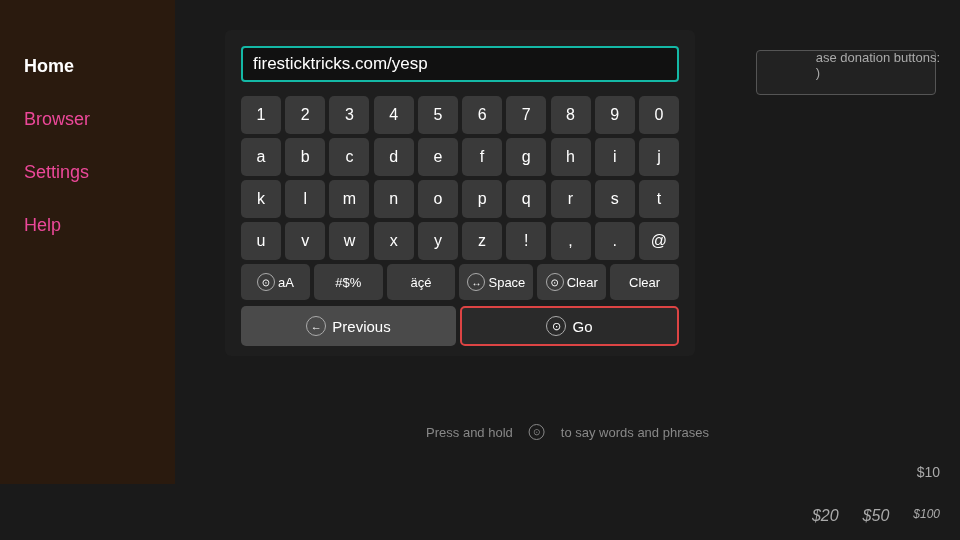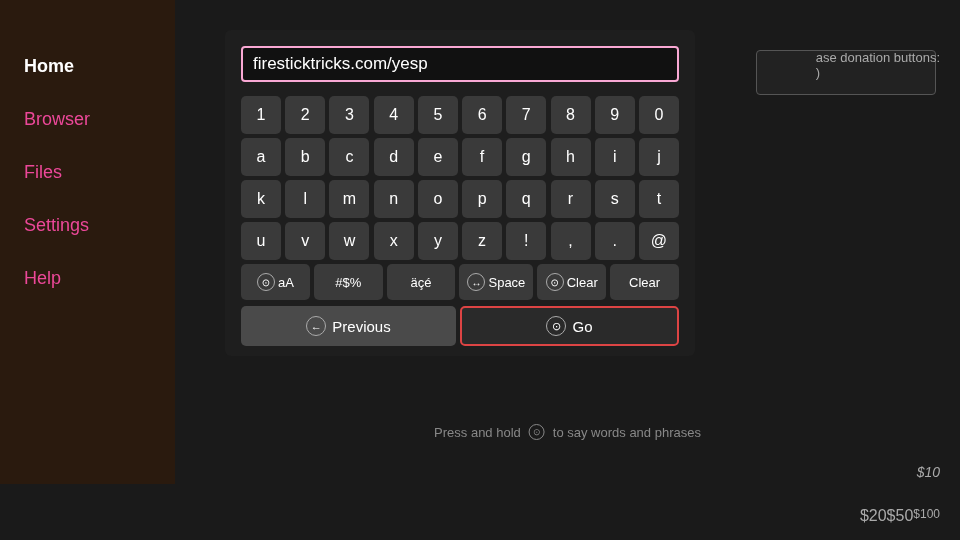--- a/index.html
+++ b/index.html
@@ -70,21 +70,21 @@
       left: 50px;
       width: 470px;
       background: #1e1e1e;
       border-radius: 6px;
       padding: 16px 16px 10px 16px;
       z-index: 10;
     }
 
     
     .url-input-wrapper {
-      border: 2px solid #f9a8d4;
+      border: 2px solid #14b8a6;
       border-radius: 4px;
       margin-bottom: 14px;
       padding: 6px 10px;
       background: #111;
     }
     .url-input {
       color: #fff;
       font-size: 17px;
       background: transparent;
       border: none;
@@ -172,59 +172,56 @@
     .press-hold-text {
       position: absolute;
       bottom: 100px;
       left: 50%;
       transform: translateX(-50%);
       color: #888;
       font-size: 13px;
       white-space: nowrap;
       display: flex;
       align-items: center;
-      gap: 8px;
+      gap: 16px;
       z-index: 5;
     }
   </style>
 </head>
 <body>
 
 <div class="sidebar">
   <div class="sidebar-item active">
     <span>Home</span>
   </div>
   <div class="sidebar-item">
     <span>Browser</span>
-  </div>
-  <div class="sidebar-item">
-    <span>Files</span>
   </div>
   <div class="sidebar-item">
     <span>Settings</span>
   </div>
   <div class="sidebar-item">
     <span>Help</span>
   </div>
 </div>
 
 <div class="main">
 
   <div class="bg-content">
     <div class="bg-input-box"></div>
     <div style="position:absolute; top:50px; right:20px; color:#aaa; font-size:13px;">
       <span>ase donation buttons:</span><br>
       <span>)</span>
     </div>
   </div>
 
-  <div style="position:absolute; bottom:60px; right:20px; color:#aaa; font-size:14px; text-align:center;font-style:italic;">
+  <div style="position:absolute; bottom:60px; right:20px; color:#aaa; font-size:14px; text-align:center;">
     <span>$10</span>
   </div>
-  <div style="position:absolute; bottom:15px; right:20px; display:flex; gap:0;">
+  <div style="position:absolute; bottom:15px; right:20px; display:flex; gap:24px;font-style:italic;">
     <span style="color:#aaa; font-size:16px;">$20</span>
     <span style="color:#aaa; font-size:16px;">$50</span>
     <span style="color:#aaa; font-size:12px;">$100</span>
   </div>
 
   <div class="keyboard-overlay">
 
     <div class="url-input-wrapper">
       <input class="url-input" type="text" value="firesticktricks.com/yesp" style="">
     </div>

